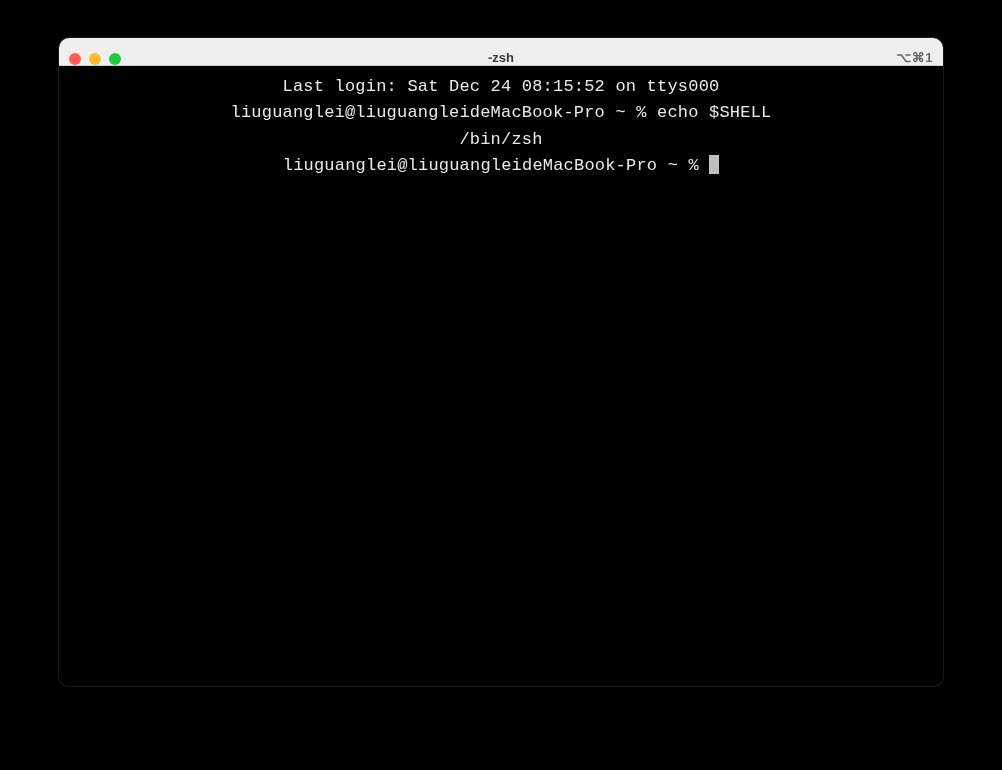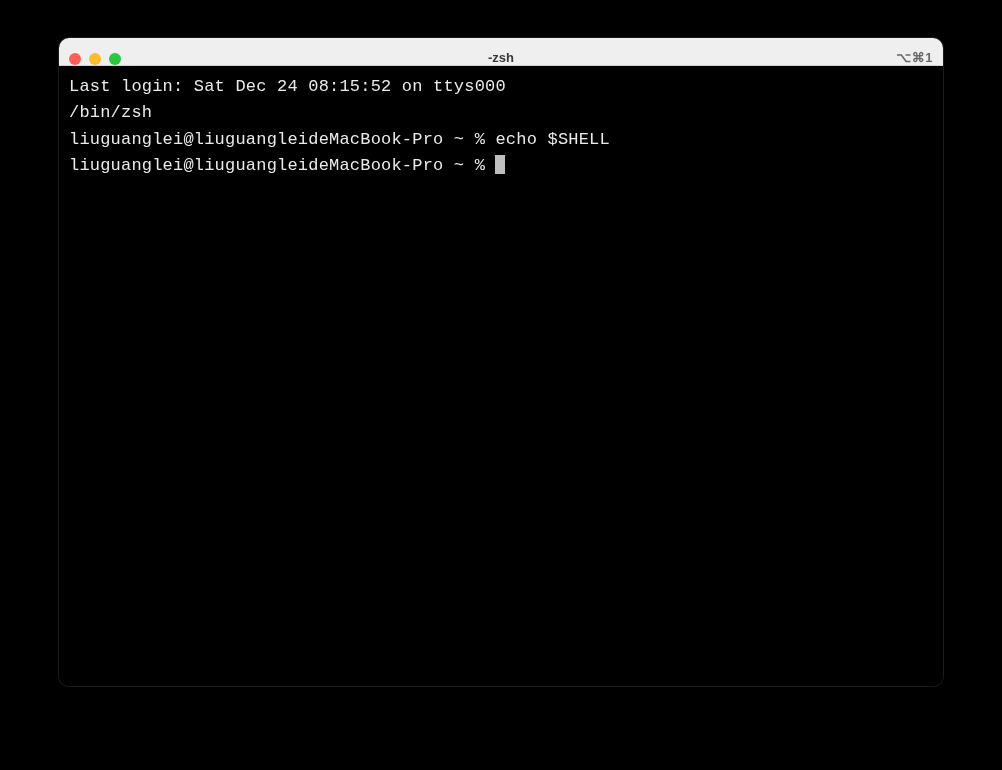--- a/index.html
+++ b/index.html
@@ -67,20 +67,21 @@
       letter-spacing: 0.5px;
     }
     .terminal-body {
       flex: 1;
       background: #000;
       padding: 8px 10px;
       color: #eaeaea;
       font-size: 17px;
       line-height: 1.55;
       letter-spacing: 0.2px;
+      text-align: center;
     }
     .line {
       white-space: pre;
     }
     .cursor {
       display: inline-block;
       width: 10px;
       height: 19px;
       background: #bfbfbf;
       vertical-align: text-bottom;
@@ -95,17 +96,17 @@
     <div class="traffic-lights">
       <div class="traffic-light tl-close"></div>
       <div class="traffic-light tl-min"></div>
       <div class="traffic-light tl-max"></div>
     </div>
     <div class="titlebar-title">-zsh</div>
     <div class="titlebar-right">⌥⌘1</div>
   </div>
   <div class="terminal-body">
     <div class="line">Last login: Sat Dec 24 08:15:52 on ttys000</div>
+    <div class="line"><span>liuguanglei@liuguangleideMacBook-Pro ~ % </span><span>echo $SHELL</span></div>
     <div class="line">/bin/zsh</div>
-    <div class="line"><span>liuguanglei@liuguangleideMacBook-Pro ~ % </span><span>echo $SHELL</span></div>
     <div class="line"><span>liuguanglei@liuguangleideMacBook-Pro ~ % </span><span class="cursor"></span></div>
   </div>
 </div>
 
 </body></html>

